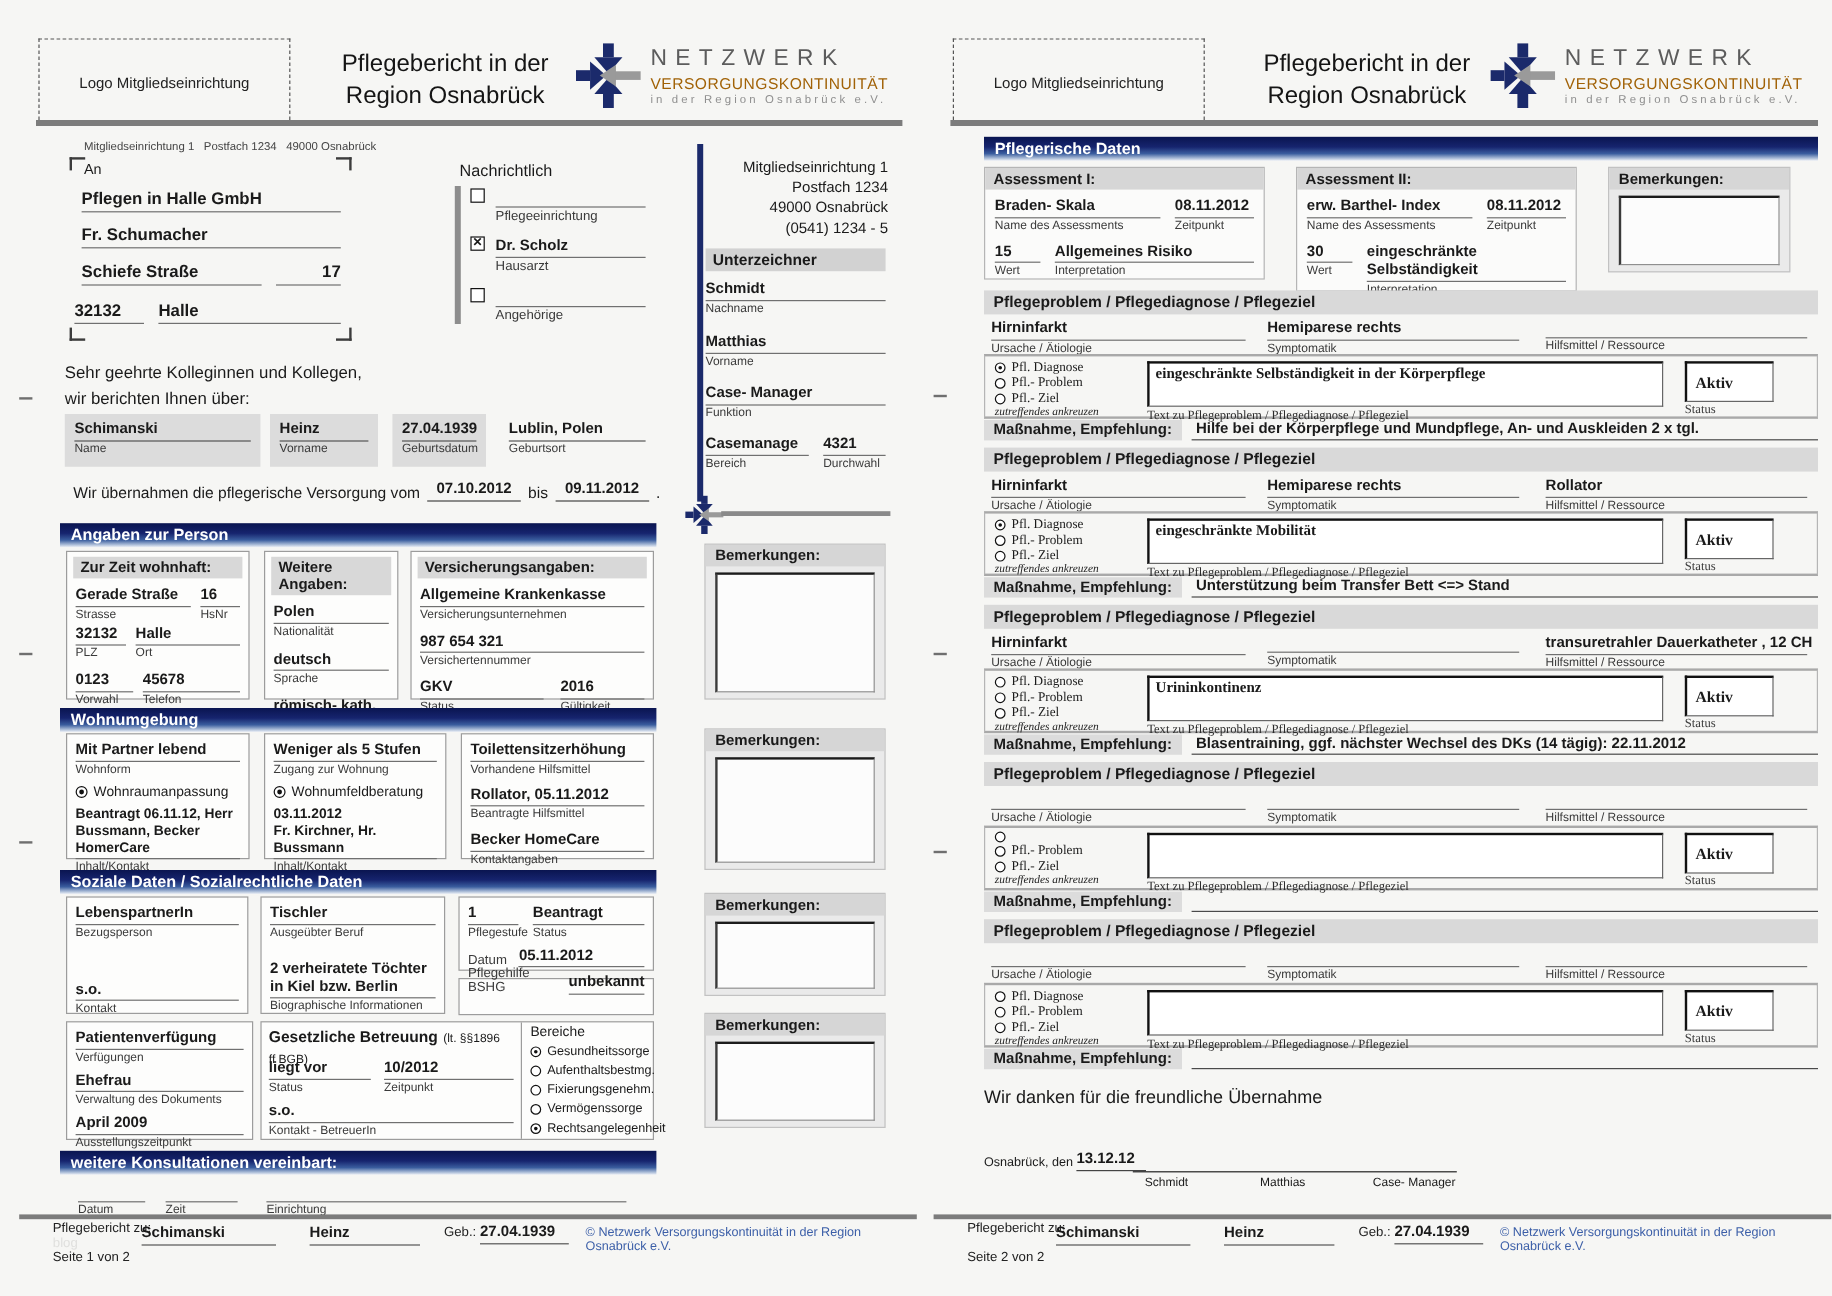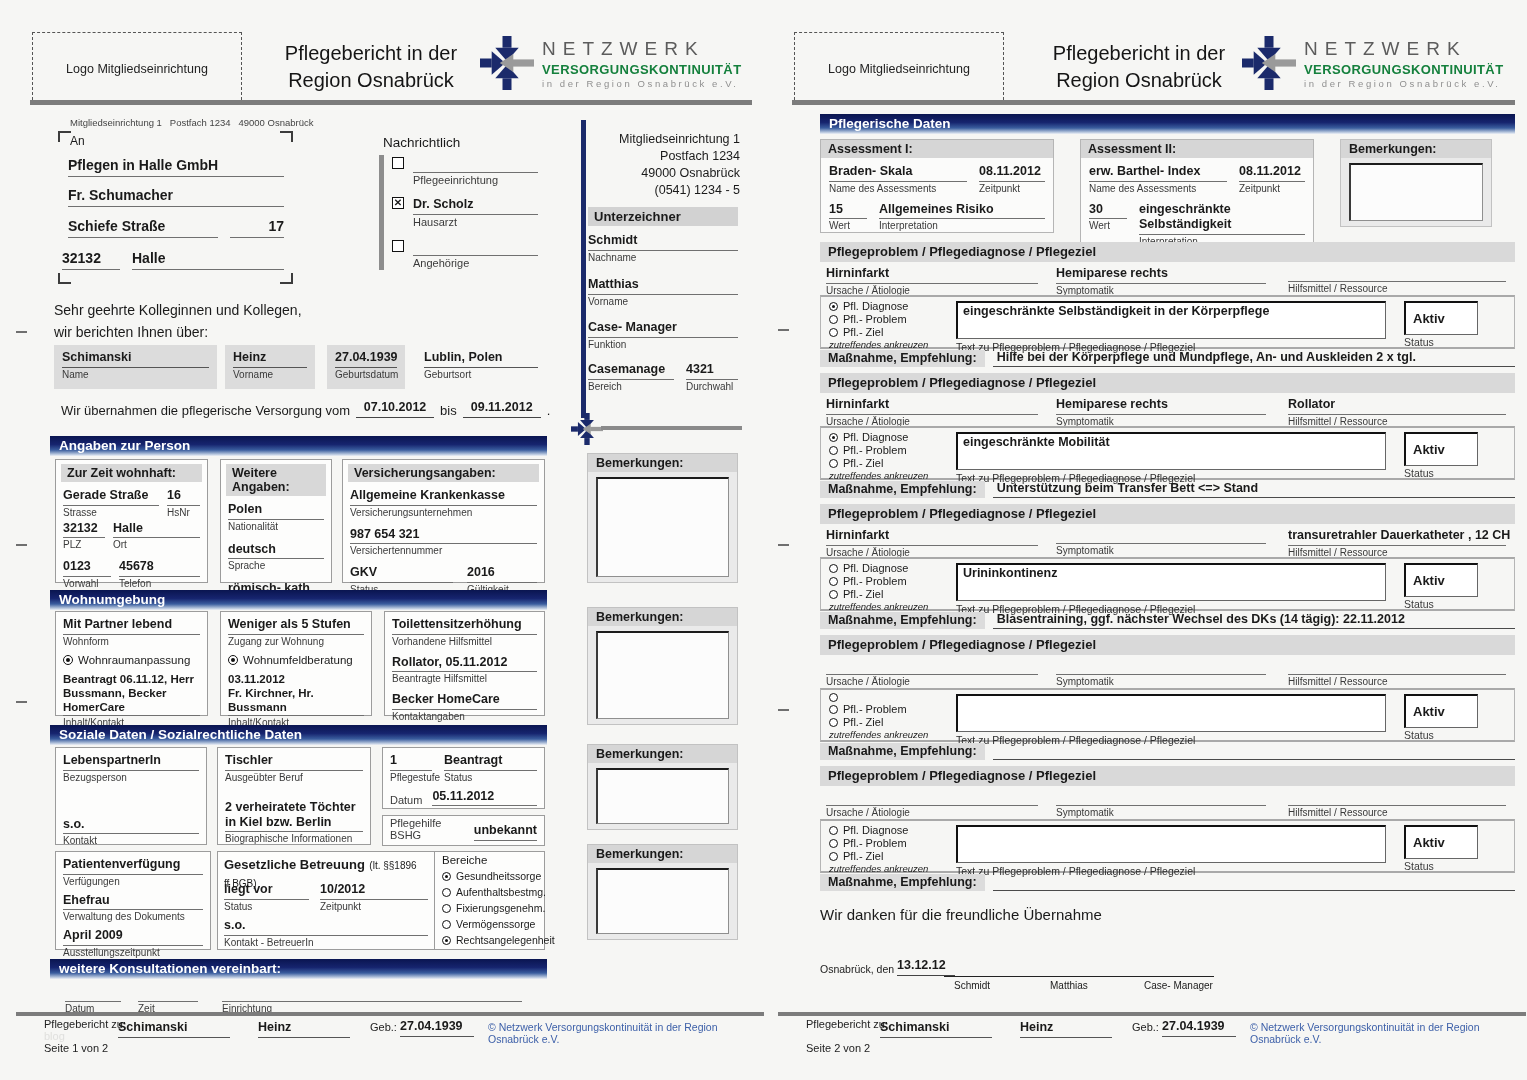--- a/index.html
+++ b/index.html
@@ -14,21 +14,21 @@
   #page1 { left:30px; width:722px; }
   #page2 { left:792px; width:723px; }
 
   
   .logo-box { border:1px dashed #555; display:flex; align-items:center; justify-content:center;
               font-size:12.5px; color:#222; background:transparent; }
   .doc-title { font-size:20px; text-align:center; line-height:1.35; color:#151515; }
   .nz { display:flex; align-items:center; gap:8px; }
   .nz-text { display:flex; flex-direction:column; }
   .nz1 { font-size:19px; letter-spacing:7px; color:#5c5c5c; }
-  .nz2 { font-size:13px; font-weight:bold; color:#15803d; letter-spacing:0.4px; margin-top:2px; }
+  .nz2 { font-size:13px; font-weight:normal; color:#a16207; letter-spacing:0.4px; margin-top:2px; }
   .nz3 { font-size:9.5px; letter-spacing:2.6px; color:#8f8f8f; margin-top:1px; }
   .thickrule { background:#7c7c7c; height:5px; }
 
   
   .fv { font-weight:bold; font-size:12.5px; border-bottom:1px solid #707070;
         min-height:16px; line-height:1.25; padding-bottom:1px; }
   .fl { font-size:10px; color:#3a3a3a; margin-top:1px; }
   .fv.big { font-size:14px; min-height:19px; }
 
   
@@ -64,21 +64,21 @@
 
   
   .pp { position:absolute; left:28px; width:695px; height:122px; }
   .pp-hdr { background:#d9d9d9; font-weight:bold; font-size:13px; padding:2px 8px; height:20px; }
   .pp-fields { position:absolute; top:24px; left:0; right:0; display:flex; }
   .ppc1 { margin-left:6px; width:212px; }
   .ppc2 { margin-left:18px; width:210px; }
   .ppc3 { margin-left:22px; width:218px; }
   .pp-main { position:absolute; top:53px; left:0; width:695px; height:54px;
              border-top:2px solid #a9a9a9; border-bottom:2px solid #a9a9a9;
-             border-left:1.5px solid #b5b5b5; border-right:1.5px solid #b5b5b5; }
+             border-left:1.5px solid #b5b5b5; border-right:1.5px solid #b5b5b5;font-family:Liberation Serif, serif; }
   .pp-radios { position:absolute; left:8px; top:3px; width:126px; }
   .pp-radios .rrow { font-size:11px; margin-bottom:1px; }
   .pp-radios .radio { width:9px; height:9px; flex:0 0 9px; }
   .rnote { font-size:9.5px; font-style:italic; color:#222; margin-top:1px; }
   .pp-textwrap { position:absolute; left:135px; top:4px; width:430px; }
   .pp-text { height:38px; border:1px solid #666; border-top:2px solid #111; border-left:2px solid #111;
              background:#fff; font-weight:bold; font-size:12.5px; padding:1px 5px; }
   .pp-textlabel { font-size:10.5px; color:#2c2c2c; margin-top:2px; }
   .pp-status { position:absolute; left:583px; top:4px; width:74px; }
   .pp-statusbox { height:34px; border:1px solid #666; border-top:2px solid #111; border-left:2px solid #111;
@@ -364,21 +364,21 @@
       <div style="flex:1">
           <div class="fv">Beantragt</div>
           <div class="fl">Status</div>
         </div>
     </div>
     <div style="display:flex; gap:10px; margin-top:6px; align-items:flex-end">
       <span class="fl" style="font-size:11px">Datum</span>
       <span class="fv" style="flex:1">05.11.2012</span>
     </div>
   </div>
-  <div class="abs wbox" style="left:352px; top:815px; width:163px; height:31px; display:flex; gap:8px; align-items:flex-end; padding-bottom:4px">
+  <div class="abs wbox" style="left:352px; top:815px; width:163px; height:31px; display:flex; gap:8px; align-items:flex-end; padding-bottom:16px">
     <span class="fl" style="font-size:11px">Pflegehilfe BSHG</span>
     <span class="fv" style="flex:1">unbekannt</span>
   </div>
 
   <div class="abs wbox" style="left:25px; top:851px; width:156px; height:99px">
     <div class="fv">Patientenverfügung</div>
     <div class="fl">Verfügungen</div>
     <div class="fv" style="margin-top:6px">Ehefrau</div>
     <div class="fl">Verwaltung des Dokuments</div>
     <div class="fv" style="margin-top:6px">April 2009</div>

